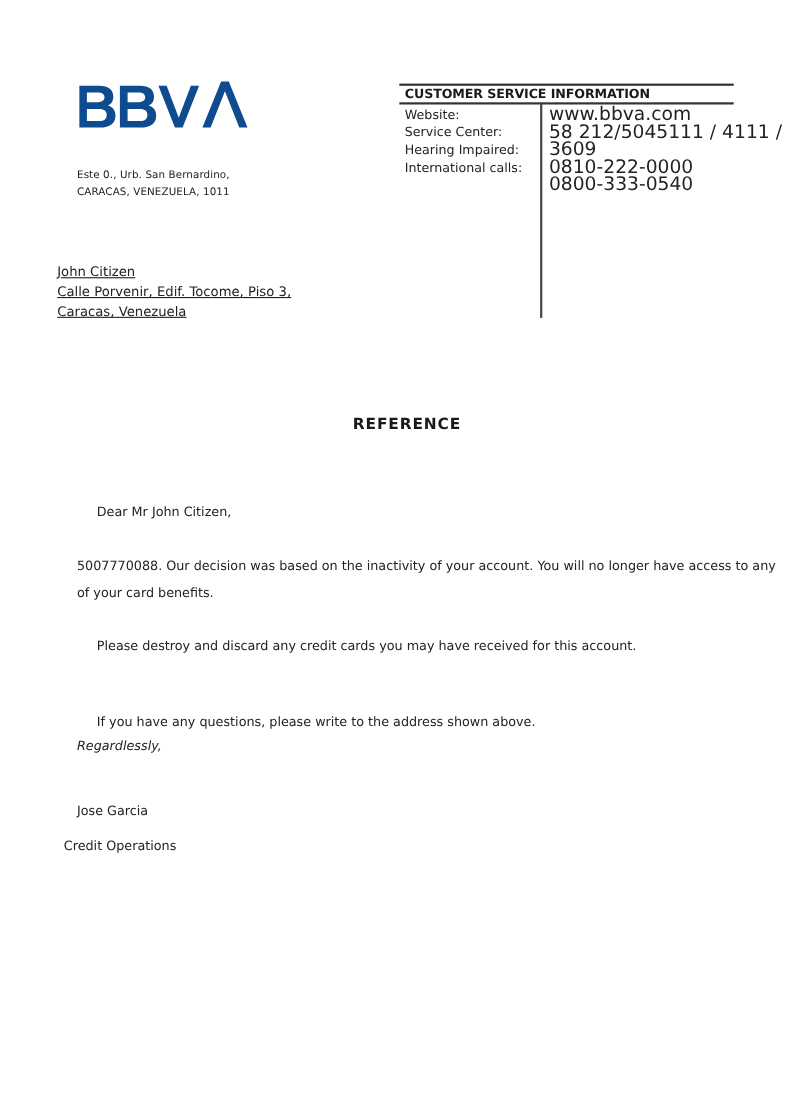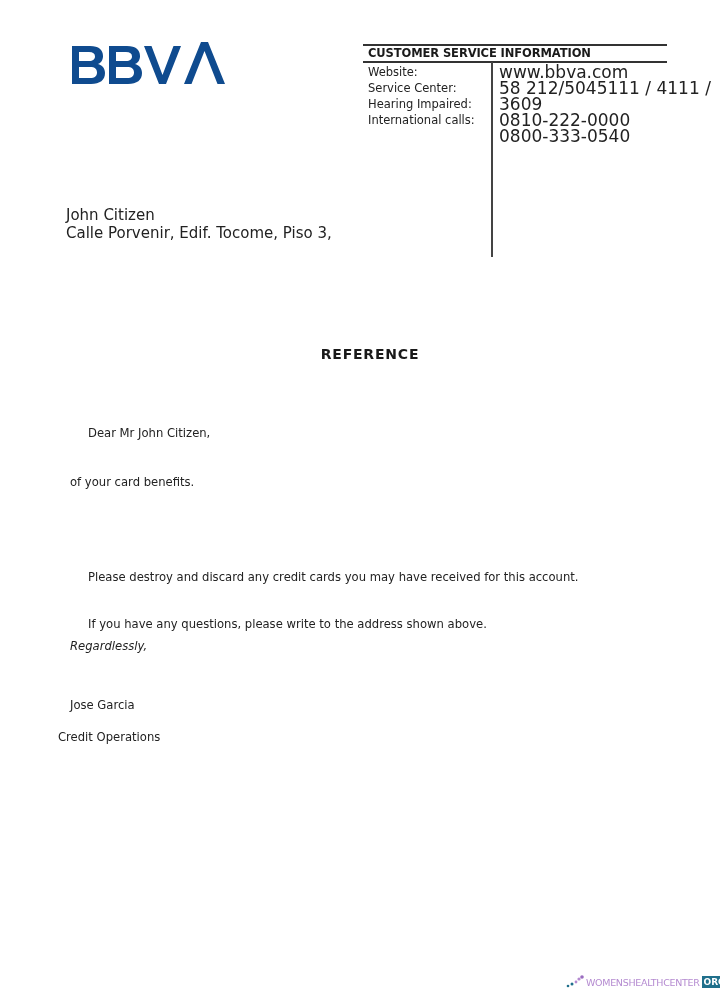--- a/index.html
+++ b/index.html
@@ -1,33 +1,33 @@
 <!DOCTYPE html>
 <html><head>
   <meta charset="utf-8">
   <style>
     html, body { margin: 0; padding: 0; background: #ffffff; }
     body { width: 720px; height: 1000px; position: relative; overflow: hidden;
            font-family: "DejaVu Sans", sans-serif; color: #1a1a1a; }
-    .abs { position: absolute; }
+    .abs { position: absolute; margin-top: 32px; }
     .logo { left: 72px; top: 40px; width: 160px; height: 50px; }
     .bank-addr { left: 70px; top: 120px; font-size: 9.4px; line-height: 15px; color: #222; letter-spacing: 0.1px; }
     .csi-top-line { left: 363px; top: 44px; width: 304px; height: 1.5px; background: #333; }
     .csi-title { left: 368px; top: 46px; font-size: 11.5px; font-weight: bold; color: #1a1a1a; letter-spacing: -0.1px; }
     .csi-under-line { left: 363px; top: 61px; width: 304px; height: 1.5px; background: #333; }
     .csi-vline { left: 491px; top: 62px; width: 2px; height: 195px; background: #444; }
     .csi-labels { left: 368px; top: 64px; font-size: 11.5px; line-height: 16px; color: #222; }
     .csi-values { left: 499px; top: 64px; font-size: 17px; line-height: 16px; color: #222; }
-    .recipient { left: 66px; top: 206px; font-size: 15px; line-height: 18px; color: #222; }
+    .recipient { left: 52px; top: 206px; font-size: 12px; line-height: 18px; color: #222; text-decoration: underline; }
     .reference { left: 0; width: 740px; top: 346px; text-align: center; font-size: 14px; font-weight: bold; letter-spacing: 0.8px; color: #1a1a1a; }
     .body-text { font-size: 11.6px; color: #222; white-space: nowrap; }
     .greeting { left: 88px; top: 426px; }
     .para1 { left: 70px; top: 470px; line-height: 25px; }
     .para1 .indent { padding-left: 18px; }
-    .para2 { left: 88px; top: 570px; }
+    .para2 { left: 88px; top: 548px; }
     .para3 { left: 88px; top: 617px; }
     .closing { left: 70px; top: 639px; font-style: italic; }
     .signer { left: 70px; top: 698px; }
     .dept { left: 58px; top: 730px; }
     .watermark { left: 566px; top: 973px; height: 18px; display: flex; align-items: center; }
     .wm-text { font-size: 9.5px; color: #b48ad0; letter-spacing: -0.3px; margin-left: 2px; }
     .wm-org { font-size: 9px; background: #1f6f8b; color: #fff; padding: 1px 2px; margin-left: 2px; font-weight: bold; }
   </style>
 </head>
 <body>
@@ -41,20 +41,22 @@
       <path d="M37 6 h18 c9 0 13 4 13 10 c0 4 -2 7 -5 8 c4 1 7 4 7 9 c0 7 -5 11 -14 11 h-19 z M44 12 v9 h10 c4 0 6 -2 6 -4.5 c0 -3 -2 -4.5 -6 -4.5 z M44 27 v11 h11 c5 0 7 -2 7 -5.5 c0 -3.5 -2 -5.5 -7 -5.5 z" fill-rule="evenodd"></path>
 
       <path d="M72 6 h7.5 l11 29 l11 -29 h7.5 l-15 38 h-7 z"></path>
 
       <path d="M112 44 l17 -42 h7 l17 42 h-7.5 l-13 -33 l-13 33 z"></path>
     </g>
   </svg>
 </div>
 
 <div class="abs bank-addr">
+  <div>Este 0., Urb. San Bernardino,</div>
+  <div>CARACAS, VENEZUELA, 1011</div>
 </div>
 
 <div class="abs csi-top-line"></div>
 <div class="abs csi-title">CUSTOMER SERVICE INFORMATION</div>
 <div class="abs csi-under-line"></div>
 <div class="abs csi-vline"></div>
 
 <div class="abs csi-labels">
   <div>Website:</div>
   <div>Service Center:</div>
@@ -65,27 +67,29 @@
   <div>www.bbva.com</div>
   <div>58 212/5045111 / 4111 /</div>
   <div>3609</div>
   <div>0810-222-0000</div>
   <div>0800-333-0540</div>
 </div>
 
 <div class="abs recipient">
   <div>John Citizen</div>
   <div>Calle Porvenir, Edif. Tocome, Piso 3,</div>
+  <div>Caracas, Venezuela</div>
 </div>
 
 <div class="abs reference">REFERENCE</div>
 
 <div class="abs body-text greeting">Dear Mr John Citizen,</div>
 
 <div class="abs body-text para1">
+  <div>5007770088. Our decision was based on the inactivity of your account. You will no longer have access to any</div>
   <div>of your card benefits.</div>
 </div>
 
 <div class="abs body-text para2">Please destroy and discard any credit cards you may have received for this account.</div>
 <div class="abs body-text para3">If you have any questions, please write to the address shown above.</div>
 
 <div class="abs body-text closing">Regardlessly,</div>
 <div class="abs body-text signer">Jose Garcia</div>
 <div class="abs body-text dept">Credit Operations</div>
 

